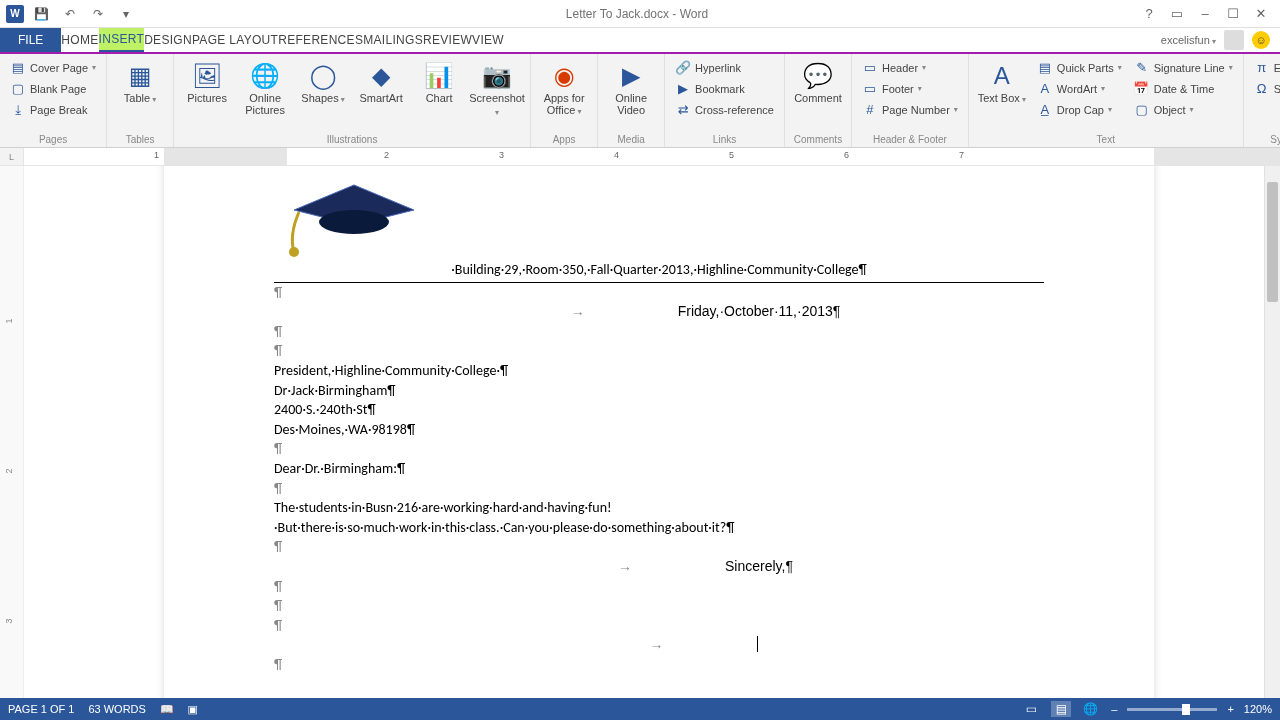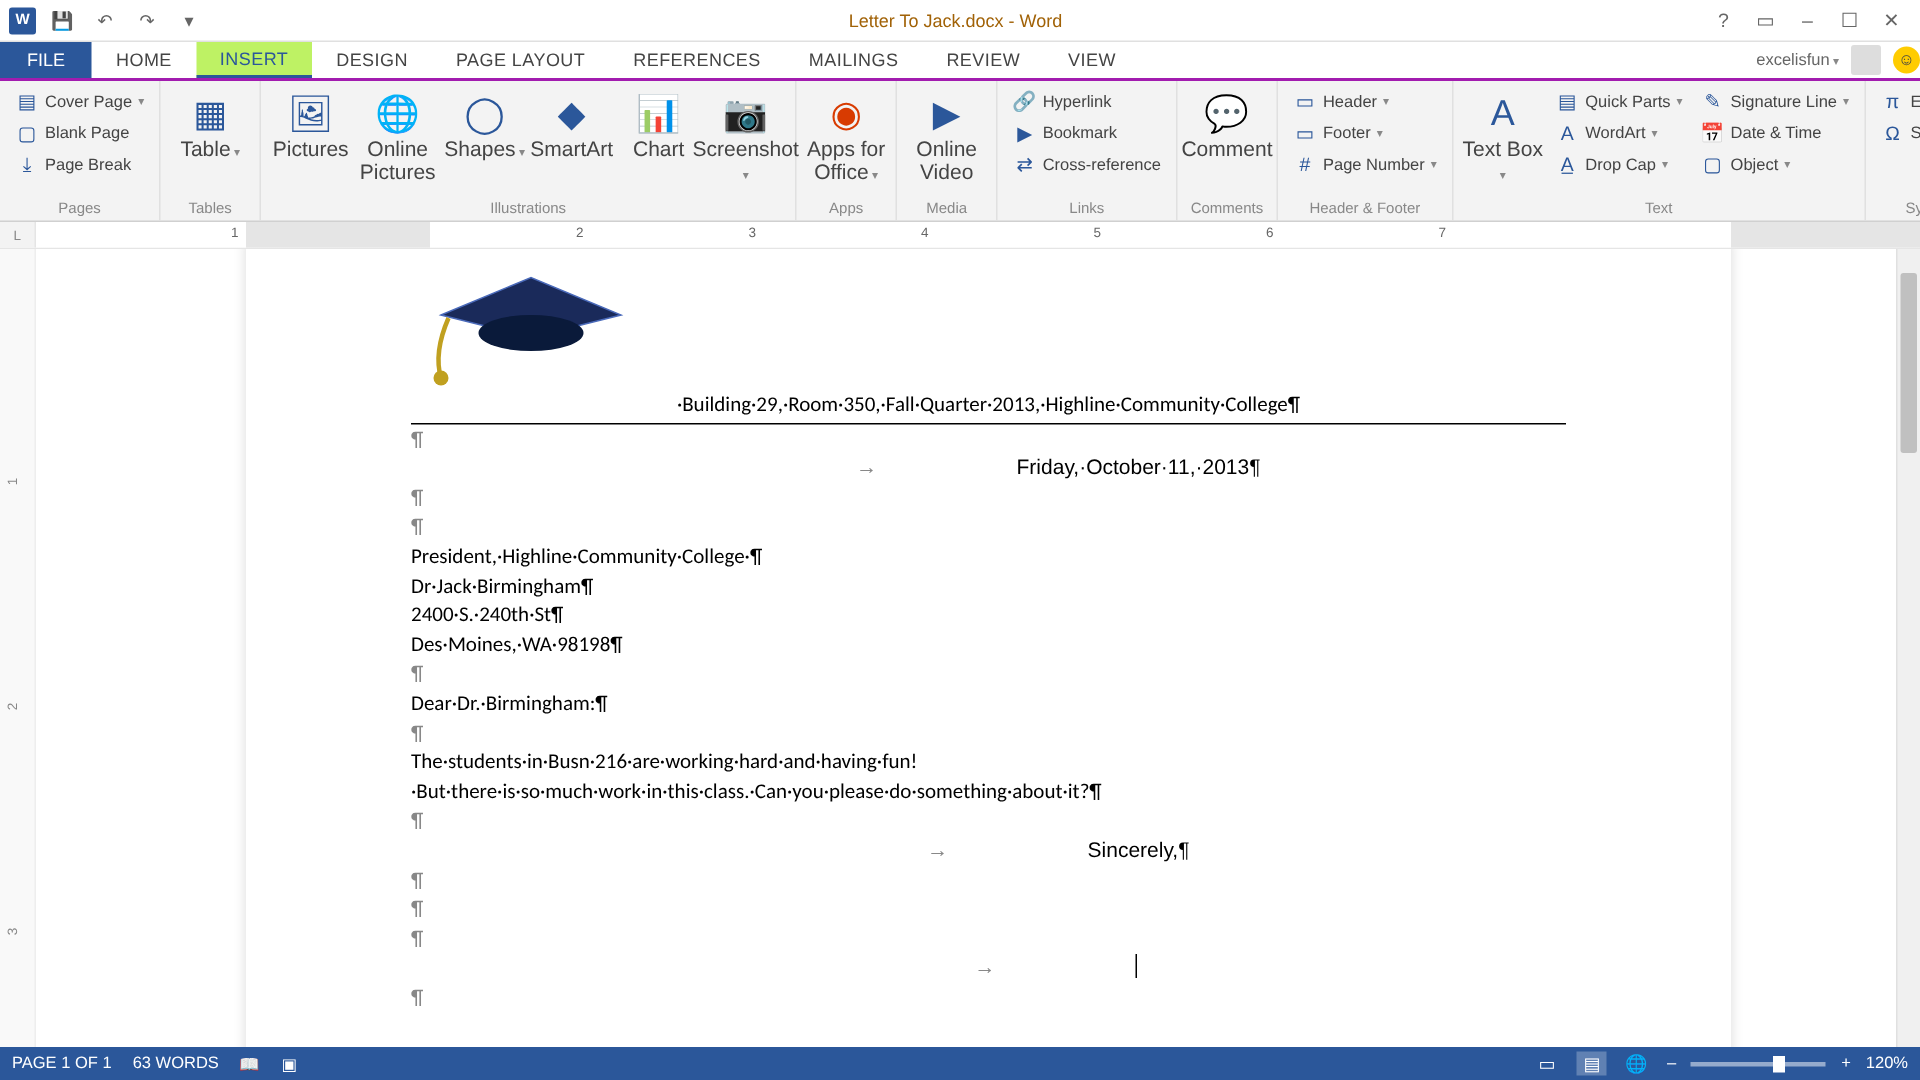--- a/index.html
+++ b/index.html
@@ -3,42 +3,42 @@
 <meta charset="utf-8">
 <style>
 * { margin: 0; padding: 0; box-sizing: border-box; font-family: "Segoe UI", Tahoma, sans-serif; }
 body { background: #fff; width: 1280px; height: 720px; overflow: hidden; font-size: 12px; color: #444; }
 
 
 .titlebar { height: 28px; background: #fff; display: flex; align-items: center; border-bottom: 1px solid #e0e0e0; }
 .titlebar-left { display: flex; align-items: center; gap: 8px; padding-left: 6px; }
 .word-icon { width: 18px; height: 18px; background: #2b579a; color: #fff; font-size: 10px; font-weight: bold; display: flex; align-items: center; justify-content: center; border-radius: 2px; }
 .qat-btn { width: 20px; height: 20px; display: flex; align-items: center; justify-content: center; color: #666; cursor: pointer; font-size: 12px; }
-.titlebar-center { flex: 1; text-align: center; font-size: 12px; color: #a16207; }
+.titlebar-center { flex: 1; text-align: center; font-size: 12px; color: #737373; }
 .titlebar-right { display: flex; align-items: center; gap: 6px; padding-right: 8px; }
 .win-btn { width: 22px; height: 20px; display: flex; align-items: center; justify-content: center; color: #666; cursor: pointer; font-size: 13px; }
 
 
 .tabs { height: 26px; background: #fff; display: flex; align-items: stretch; border-bottom: 2px solid #a21caf; }
 .tab-file { background: #2b579a; color: #fff; padding: 0 18px; display: flex; align-items: center; font-size: 12px; cursor: pointer; }
-.tab { padding: 0 16px; display: flex; align-items: center; font-size: 12px; color: #444; cursor: pointer; text-transform: uppercase; letter-spacing: 0.3px; }
+.tab { padding: 0 0; display: flex; align-items: center; font-size: 12px; color: #444; cursor: pointer; text-transform: uppercase; letter-spacing: 0.3px; }
 .tab.active { color: #2b579a; border-bottom: 2px solid #2b579a; background: #bef264; }
-.tabs-right { margin-left: auto; display: flex; align-items: center; gap: 8px; }
+.tabs-right { margin-left: auto; display: flex; align-items: center; gap: 8px; padding-right: 10px; }
 .user-name { font-size: 11px; color: #666; }
 .avatar { width: 20px; height: 20px; background: #ddd; border-radius: 2px; }
 .smile { width: 18px; height: 18px; background: #ffcc00; border-radius: 50%; display:flex; align-items:center; justify-content:center; font-size:11px;}
 
 
 .ribbon { height: 94px; background: #f3f3f3; border-bottom: 1px solid #d0d0d0; display: flex; }
 .group { border-right: 1px solid #e0e0e0; padding: 4px 6px 2px; display: flex; flex-direction: column; }
 .group-body { flex: 1; display: flex; align-items: flex-start; gap: 4px; }
 .group-label { text-align: center; font-size: 10px; color: #888; padding-top: 2px; }
 .big-btn { display: flex; flex-direction: column; align-items: center; justify-content: flex-start; width: 54px; cursor: pointer; padding-top: 2px; }
 .big-btn .icon { font-size: 24px; height: 32px; display: flex; align-items: center; justify-content: center; color: #2b579a; }
-.big-btn .lbl { font-size: 14px; text-align: center; line-height: 1.1; color: #444; }
+.big-btn .lbl { font-size: 11px; text-align: center; line-height: 1.1; color: #444; }
 .small-stack { display: flex; flex-direction: column; gap: 2px; }
 .small-btn { display: flex; align-items: center; gap: 4px; font-size: 11px; color: #444; cursor: pointer; padding: 2px 4px; white-space: nowrap; }
 .small-btn .icon { font-size: 13px; width: 16px; text-align: center; color: #2b579a; }
 .dd::after { content: " ▾"; font-size: 8px; color: #888; }
 
 
 .ruler-h { height: 18px; background: #fff; border-bottom: 1px solid #e5e5e5; position: relative; display:flex; }
 .ruler-corner { width: 24px; background: #f3f3f3; border-right: 1px solid #e5e5e5; font-size:9px; color:#888; display:flex; align-items:center; justify-content:center;}
 .ruler-track { flex:1; position: relative; background: linear-gradient(to right, #fff 0, #fff 140px, #e5e5e5 140px, #e5e5e5 263px, #fff 263px, #fff 1130px, #e5e5e5 1130px, #e5e5e5 100%); }
 .ruler-num { position: absolute; top: 2px; font-size: 9px; color: #666; }

